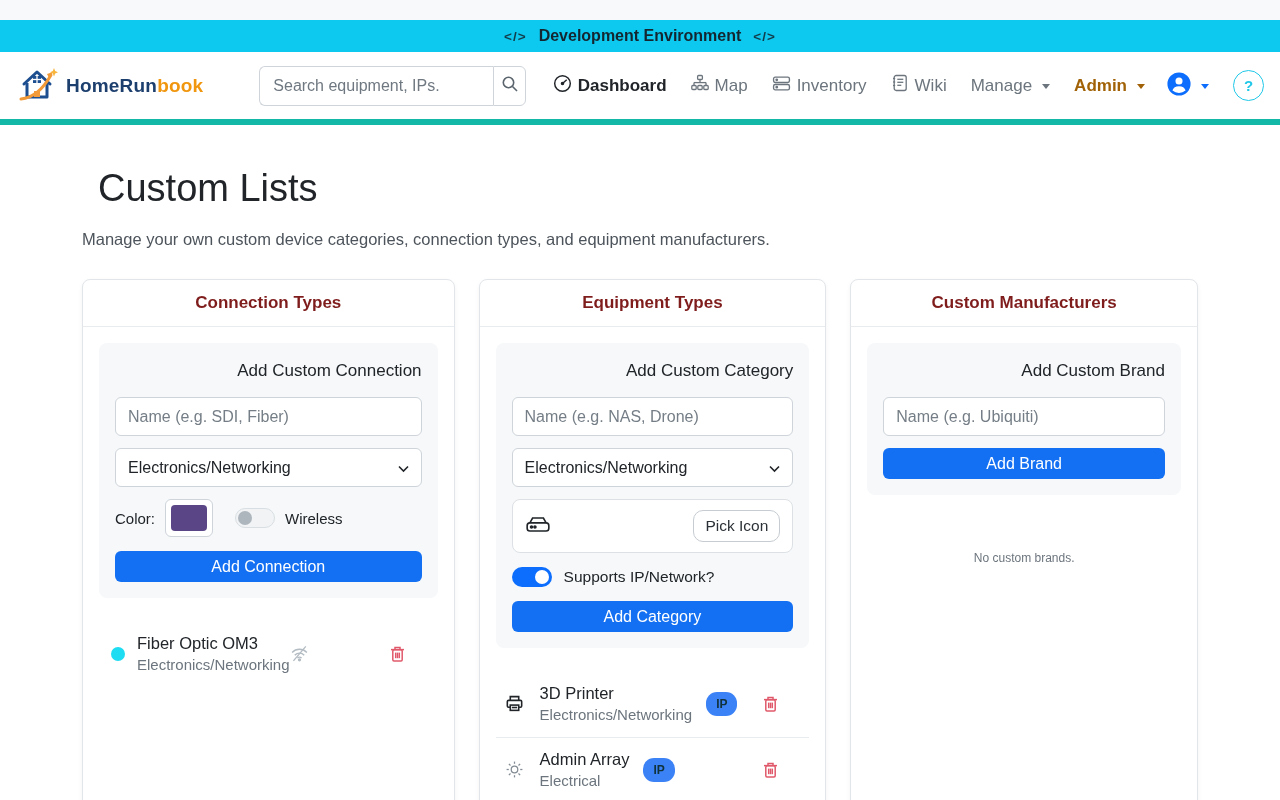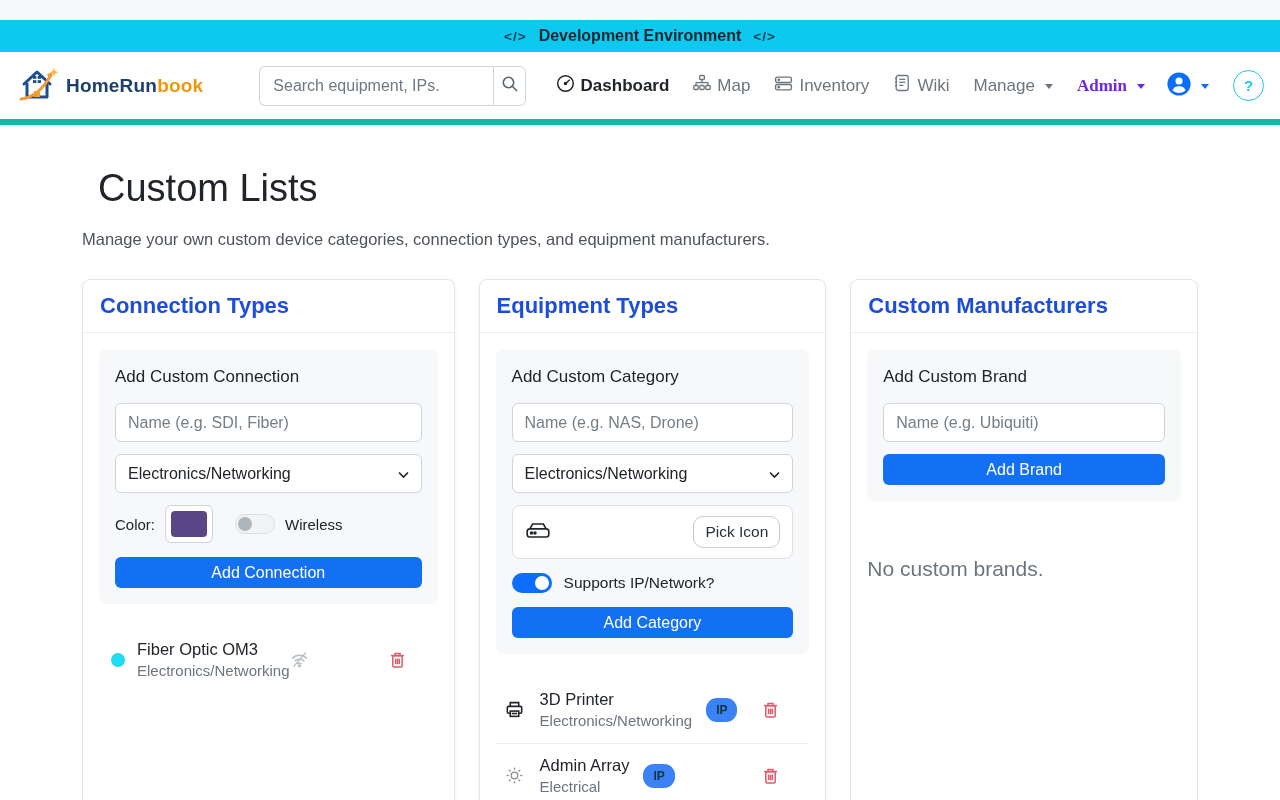--- a/index.html
+++ b/index.html
@@ -35,21 +35,21 @@
   .search-btn {
     width:43px; background:#fff; border:1px solid #ced4da; border-radius:0 6px 6px 0;
     display:flex; align-items:center; justify-content:center; cursor:pointer;
   }
   .nav-right { margin-left:auto; display:flex; align-items:center; gap:6px; }
   .nav-link {
     display:flex; align-items:center; gap:6px; padding:8px 9px; color:#6c757d;
     font-size:17px; text-decoration:none; cursor:pointer; white-space:nowrap;
   }
   .nav-link.active { color:#212529; font-weight:600; }
-  .nav-link.admin { color:#6d28d9; font-weight:700;font-family:Liberation Serif, serif; }
+  .nav-link.admin { color:#a16207; font-weight:700; }
   .caret {
     display:inline-block; width:0; height:0; margin-left:4px; margin-top:2px;
     border-left:4.5px solid transparent; border-right:4.5px solid transparent;
     border-top:5px solid currentColor;
   }
   .user-menu { display:flex; align-items:center; gap:5px; padding:6px 6px; cursor:pointer; color:#0d6efd; }
   .help-btn {
     width:31px; height:31px; margin-left:12px; border-radius:50%;
     border:1.5px solid #1fc8e8; color:#1fc8e8; background:#fff; font-weight:700;
     font-size:15px; display:flex; align-items:center; justify-content:center; cursor:pointer;
@@ -59,26 +59,27 @@
   .container { width:1116px; margin:0 auto; }
   h1.page-title { margin:16px; font-size:38px; font-weight:500; color:#212529; }
   .page-subtitle { margin:20px 0 0; font-size:16.5px; color:#4d545b; }
   .cards-row { display:flex; gap:24px; margin-top:30px; }
   .card {
     flex:1; background:#fff; border:1px solid #e2e6ea; border-radius:8px;
     box-shadow:0 2px 5px rgba(30,40,60,.05); min-height:520px;
     display:flex; flex-direction:column;
   }
   .card-header {
-    padding:13px 17px; font-size:22px; font-weight:700; color:#1d4ed8;
+    padding:13px 17px; font-size:17px; font-weight:700; color:#7f1d1d;
     border-bottom:1px solid #e9ecef;
+    text-align:center;
   }
   .card-body { padding:16px; display:flex; flex-direction:column; flex:1; }
   .form-panel { background:#f6f8f9; border-radius:8px; padding:16px; }
-  .form-title { text-align:left; font-size:17px; color:#212529; margin:2px 0 16px; }
+  .form-title { text-align:right; font-size:17px; color:#212529; margin:2px 0 16px; }
   .text-input {
     width:100%; height:39px; border:1px solid #ced4da; border-radius:6px;
     padding:12px 12px; font-size:16px; background:#fff; color:#212529; outline:none;
     font-family:"Liberation Sans", sans-serif; margin-bottom:12px;
   }
   .text-input::placeholder { color:#757e86; }
   .select {
     width:100%; height:39px; border:1px solid #ced4da; border-radius:6px;
     padding:0 12px; background:#fff; display:flex; align-items:center;
     justify-content:space-between; cursor:pointer; margin-bottom:12px; font-size:16px;
@@ -128,21 +129,21 @@
   .item-name { font-size:16.5px; color:#212529; }
   .item-sub { font-size:15px; color:#6c757d; margin-top:3px; }
   .ip-badge {
     background:#3b82f6; color:#10323c; font-weight:700; font-size:12px;
     border-radius:11px; padding:5px 10px; margin-left:14px; flex:none;
   }
   .icon-btn { background:none; border:none; padding:2px; cursor:pointer; line-height:0; }
   .trash-btn { margin-left:auto; margin-right:22px; }
   .wifi-indicator { margin-left:auto; margin-right:0; line-height:0; }
   .conn-spacer { width:78px; flex:none; }
-  .empty-text { text-align:left; color:#6c757d; font-size:21px; margin-top:56px; }
+  .empty-text { text-align:center; color:#6c757d; font-size:12px; margin-top:56px; }
 </style>
 </head>
 <body>
 
 <div class="top-gap"></div>
 
 <div class="dev-banner">
   <span class="code-glyph">&lt;/&gt;</span>
   <span>Development Environment</span>
   <span class="code-glyph">&lt;/&gt;</span>

